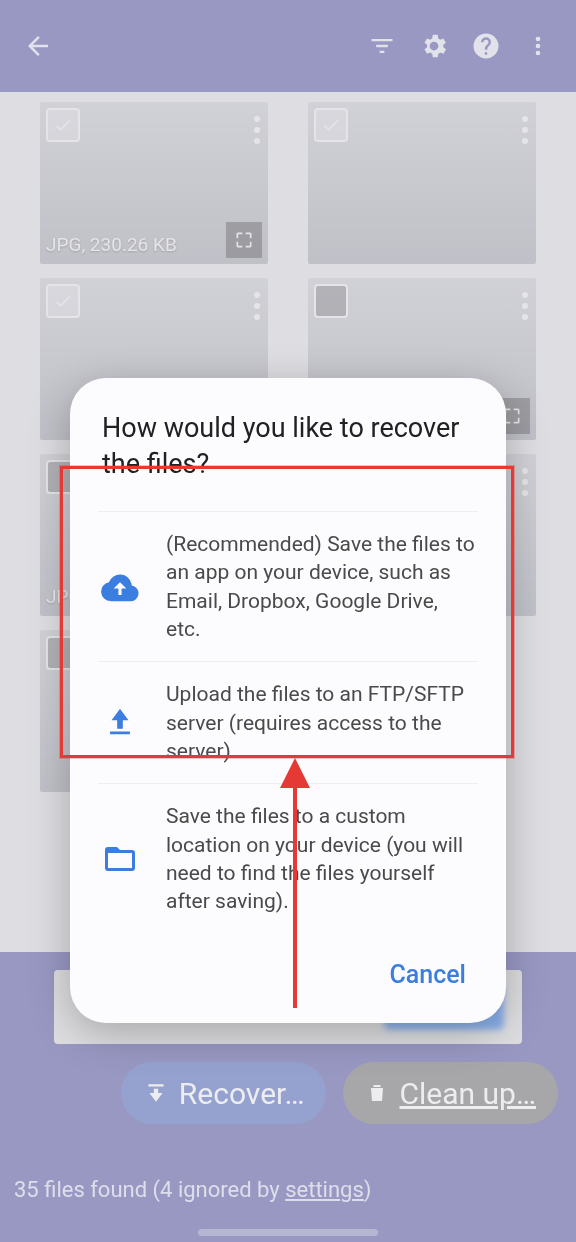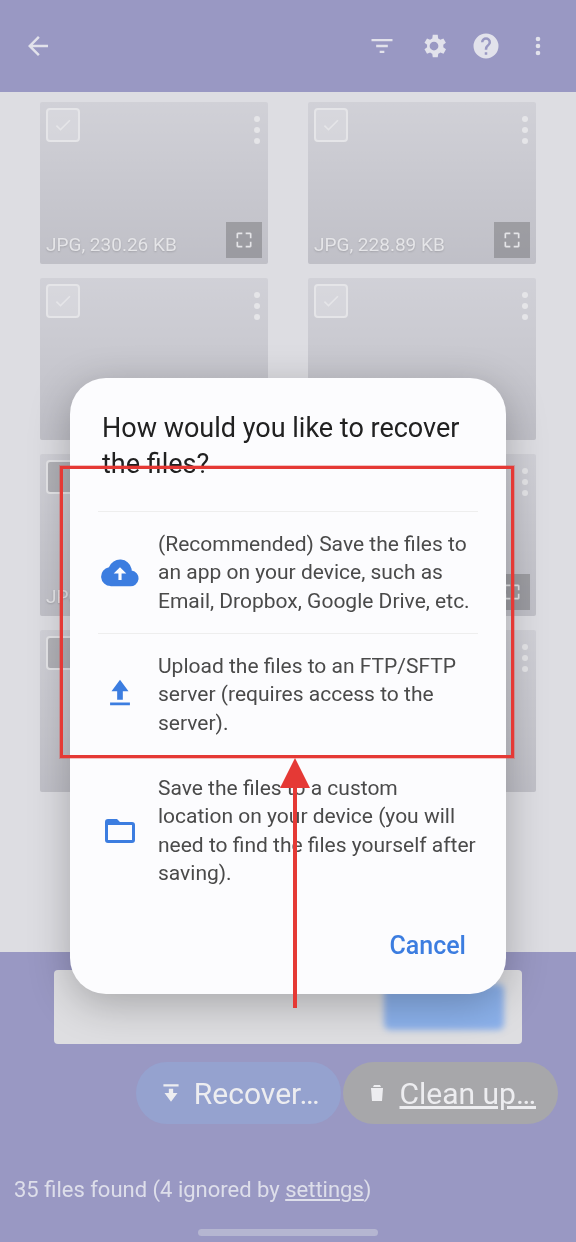--- a/index.html
+++ b/index.html
@@ -56,21 +56,21 @@
     padding: 18px 10px 36px 10px;
   }
   .ad-strip {
     height: 74px; background:#e0e0e0; border-radius:4px; margin: 0 44px 18px 44px;
     position: relative;
   }
   .ad-strip::after{
     content:""; position:absolute; right:18px; top:14px; width:120px; height:46px;
     background:#3b86f5; border-radius:6px; filter: blur(3px);
   }
-  .btn-row { display:flex; gap:2px; justify-content:flex-end; padding-right:8px; }
+  .btn-row { display:flex; gap:17px; justify-content:flex-end; padding-right:8px; }
   .pill {
     display:flex; align-items:center; gap:10px;
     height: 62px; padding: 0 22px; border-radius: 34px;
     font-size: 30px; color:#fff; font-weight:400;
   }
   .pill.recover { background:#4e68bd; }
   .pill.clean { background:#737373;text-decoration:underline; }
   .pill svg { fill:#fff; }
   .status-line { color:#dfe0f2; font-size:22px; margin:20px 0 0 4px; line-height:1.4; }
   .status-line a { color:#dfe0f2; text-decoration: underline; }
@@ -85,21 +85,21 @@
     box-shadow: 0 10px 40px rgba(0,0,0,.25);
     padding: 32px 28px 22px 28px;
     margin-top: 20px;
   }
   .modal h2 {
     font-size:27px; font-weight:400; color:#212121; line-height:1.35;
     margin-bottom: 28px; padding: 0 4px;
   }
   .opt-list { border-top:1px solid #eee; }
   .option {
-    display:flex; gap:18px;
+    display:flex; gap:26px;
     padding: 18px 2px 18px 2px;
     border-bottom:1px solid #eee;
   }
   .option:last-child { border-bottom:none; }
   .option .ic { width:40px; flex:0 0 40px; display:flex; align-items:center; justify-content:center; }
   .option .ic svg { fill:#3c7de0; }
   .option p { font-size:21px; color:#4a4a4a; line-height:1.35; }
   .modal-actions { display:flex; justify-content:flex-end; margin-top:14px; padding-right:6px; }
   .cancel-btn { color:#3c7de0; font-size:25px; font-weight:500; padding:12px 6px; }
 
@@ -165,38 +165,20 @@
           <span></span>
           <span></span>
           <span></span>
         </div>
       <div class="expand">
           <svg width="20" height="20" viewBox="0 0 24 24">
             <path d="M4 4h6M4 4v6M20 4h-6M20 4v6M4 20h6M4 20v-6M20 20h-6M20 20v-6"></path>
           </svg>
         </div>
       <div class="label">JPG, 230.26 KB</div>
-    </div>
-    <div class="thumb">
-      <div class="check">
-          <svg width="20" height="20" viewBox="0 0 24 24">
-            <path d="M9 16.2 4.8 12l-1.4 1.4L9 19 21 7l-1.4-1.4Z"></path>
-          </svg>
-        </div>
-      <div class="dots">
-          <span></span>
-          <span></span>
-          <span></span>
-        </div>
-      <div class="expand">
-          <svg width="20" height="20" viewBox="0 0 24 24">
-            <path d="M4 4h6M4 4v6M20 4h-6M20 4v6M4 20h6M4 20v-6M20 20h-6M20 20v-6"></path>
-          </svg>
-        </div>
-      <div class="label">JPG, 228.89 KB</div>
     </div>
     <div class="thumb">
       <div class="check">
           <svg width="20" height="20" viewBox="0 0 24 24">
             <path d="M9 16.2 4.8 12l-1.4 1.4L9 19 21 7l-1.4-1.4Z"></path>
           </svg>
         </div>
       <div class="dots">
           <span></span>
           <span></span>

